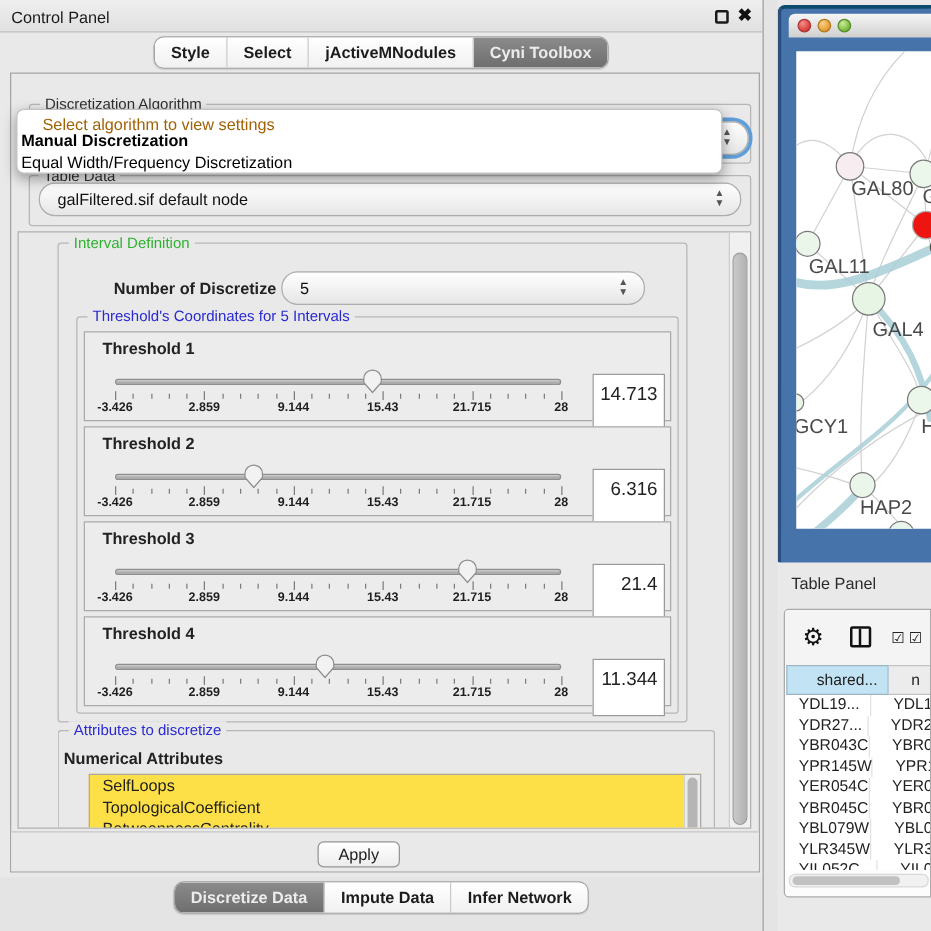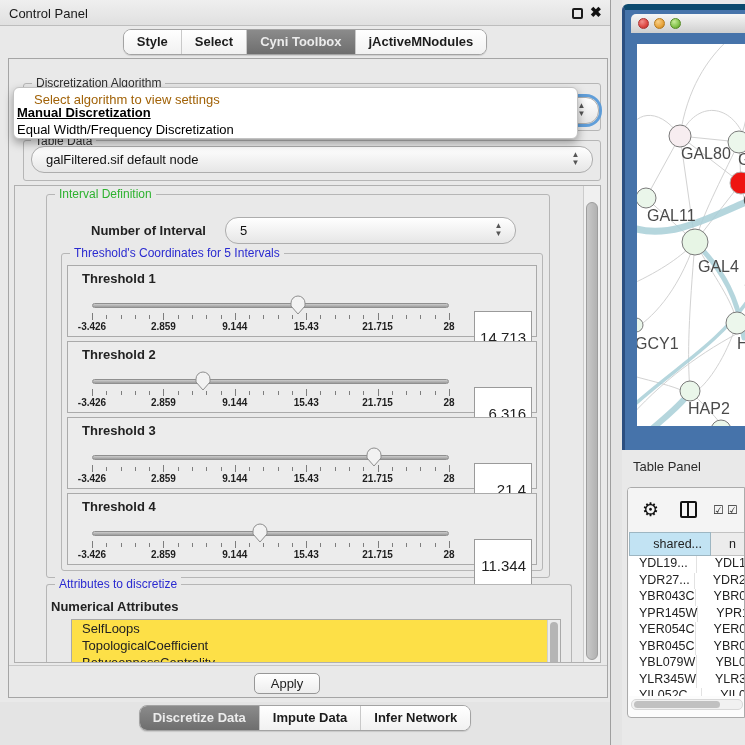--- a/index.html
+++ b/index.html
@@ -46,36 +46,36 @@
   .tbox .tlabel { position:absolute; left:14px; top:5px; font-size:13px; font-weight:bold; }
   .slider { position:absolute; left:24px; top:26px; width:357px; height:42px; }
   .track { position:absolute; left:0; top:11px; width:100%; height:5px; border-radius:3px; background:linear-gradient(#cdcdcd,#9c9c9c); border:1px solid #8f8f8f; }
   .thumb-pin { position:absolute; top:3px; width:16px; height:20px; }
   .ticks { position:absolute; left:0; top:20px; width:100%; height:8px; }
   .ticks i { position:absolute; width:1px; background:#7d7d7d; }
   .ticks i.minor { height:4px; top:3px; }
   .ticks i.major { height:7px; top:1px; }
   .scale { position:absolute; left:0; top:29px; width:100%; height:12px; }
   .scale b { position:absolute; transform:translateX(-50%); font-size:10px; font-weight:bold; color:#1e1e1e; white-space:nowrap; }
-  .tvalue { position:absolute; left:406px; top:33px; width:58px; height:46px; background:#fff; border:1px solid #9a9a9a; font-size:15px; text-align:right; padding:17px 5px 0 0;margin-top:12px; }
+  .tvalue { position:absolute; left:406px; top:33px; width:58px; height:46px; background:#fff; border:1px solid #9a9a9a; font-size:15px; text-align:right; padding:7px 5px 0 0; }
 
   
   .listbox { position:absolute; left:24px; top:34px; width:490px; height:50px; background:#fde047; border:1px solid #a9a9a9; overflow:hidden; }
   .listbox .li { font-size:13px; padding-left:10px; line-height:17px; white-space:nowrap; cursor:pointer; }
   .listscroll { position:absolute; right:0; top:0; width:13px; height:100%; background:#ececec; border-left:1px solid #d0d0d0; }
   .listscroll .thumb { position:absolute; left:2px; top:2px; width:8px; height:44px; background:#b5b5b5; border-radius:4px; }
 
   .applyrow { position:absolute; left:0; top:606px; width:598px; height:32px; background:#e9e9e9; border-top:1px solid #c6c6c6; }
   .applybtn { position:absolute; left:245px; top:7px; width:66px; height:21px; border:1px solid #979797; border-radius:5px; background:linear-gradient(#ffffff,#ededed); font-size:13px; text-align:center; line-height:19px; cursor:pointer; }
 
   .bottombar { left:0; top:702px; width:610px; height:43px; background:#e4e4e4; text-align:center; padding-top:3px; }
 
   
   .gapcol { left:610px; top:0; width:12px; height:745px; background:#e4e4e4; border-left:1px solid #9f9f9f; }
-  .netwin { left:622px; top:4px; width:123px; height:446px; background:#4673aa; border-left:3px solid #2c4f80; border-top:6px solid #0c4a6e; border-radius:6px 0 0 0; }
+  .netwin { left:622px; top:4px; width:123px; height:446px; background:#4673aa; border-left:3px solid #2c4f80; border-top:3px solid #0c4a6e; border-radius:6px 0 0 0; }
   .nettitle { position:absolute; left:6px; top:4px; width:114px; height:19px; background:linear-gradient(#f6f6f6,#cfcfcf); border-radius:5px 0 0 0; }
   .dot { position:absolute; top:4px; width:11px; height:11px; border-radius:50%; cursor:pointer; }
   .netcanvas { position:absolute; left:12px; top:34px; width:111px; height:382px; background:#fff; overflow:hidden; }
 
   .tp-title { left:633px; top:459px; font-size:13px; color:#2b2b2b; }
   .tpbox { left:627px; top:487px; width:118px; height:231px; background:#fcfcfc; border:1px solid #ababab; border-radius:4px 0 0 4px; overflow:hidden; }
   .tptoolbar { position:absolute; left:0; top:0; width:100%; height:44px; background:#f4f4f4; }
   .gear { position:absolute; left:14px; top:10px; font-size:19px; color:#111; cursor:pointer; }
   .colicon { position:absolute; left:52px; top:13px; width:17px; height:17px; border:2px solid #111; border-radius:2px; cursor:pointer; }
   .colicon:before { content:""; position:absolute; left:5px; top:0; width:2px; height:13px; background:#111; }
@@ -102,25 +102,25 @@
 </div>
 
 <div class="abs toptabs">
   <span class="segbar">
     <span class="seg">
         <span>Style</span>
       </span>
     <span class="seg">
         <span>Select</span>
       </span>
+    <span class="seg">
+        <span>jActiveMNodules</span>
+      </span>
     <span class="seg sel">
         <span>Cyni Toolbox</span>
-      </span>
-    <span class="seg">
-        <span>jActiveMNodules</span>
       </span>
   </span>
 </div>
 
 <div class="abs mainpanel">
 
   <div class="groupbox" style="left:14px; top:24px; width:578px; height:48px;">
     <span class="grouptitle">Discretization Algorithm</span>
   </div>
   <div class="combo focusring" style="left:22px; top:38px; width:568px;">
@@ -130,30 +130,30 @@
   <div class="groupbox" style="left:14px; top:81px; width:578px; height:41px;">
   </div>
   <span class="grouptitle" style="left:22px; top:75px;">Table Data</span>
   <div class="combo" style="left:22px; top:87px; width:562px;">
     <span>galFiltered.sif default node</span>
     <span class="stepper">▲<br>▼</span>
   </div>
 
   <div class="abs popup">
     <div class="hint">Select algorithm to view settings</div>
-    <div class="opt b" style="top:17px;text-decoration:underline;">Manual Discretization</div>
+    <div class="opt b" style="top:17px;">Manual Discretization</div>
     <div class="opt" style="top:34px;">Equal Width/Frequency Discretization</div>
   </div>
 
   <div class="abs scrollpane">
 
     <div class="groupbox" style="left:31px; top:8px; width:504px; height:384px;">
       <span class="grouptitle gt-green">Interval Definition</span>
 
-      <span style="position:absolute; left:44px; top:28px; font-size:13px; font-weight:bold;">Number of Interval</span>
+      <span style="position:absolute; left:44px; top:28px; font-size:13px; font-weight:bold;">Number of Discretize</span>
       <div class="combo" style="left:178px; top:22px; width:291px;">
         <span>5</span>
         <span class="stepper">▲<br>▼</span>
       </div>
 
       <div class="groupbox" style="left:14px; top:58px; width:482px; height:318px;">
         <span class="grouptitle gt-blue">Threshold's Coordinates for 5 Intervals</span>
         <div id="thresholds" style="position:absolute; left:5px; top:11px;">
             <div class="tbox">
               <div class="tlabel">Threshold 1</div>

